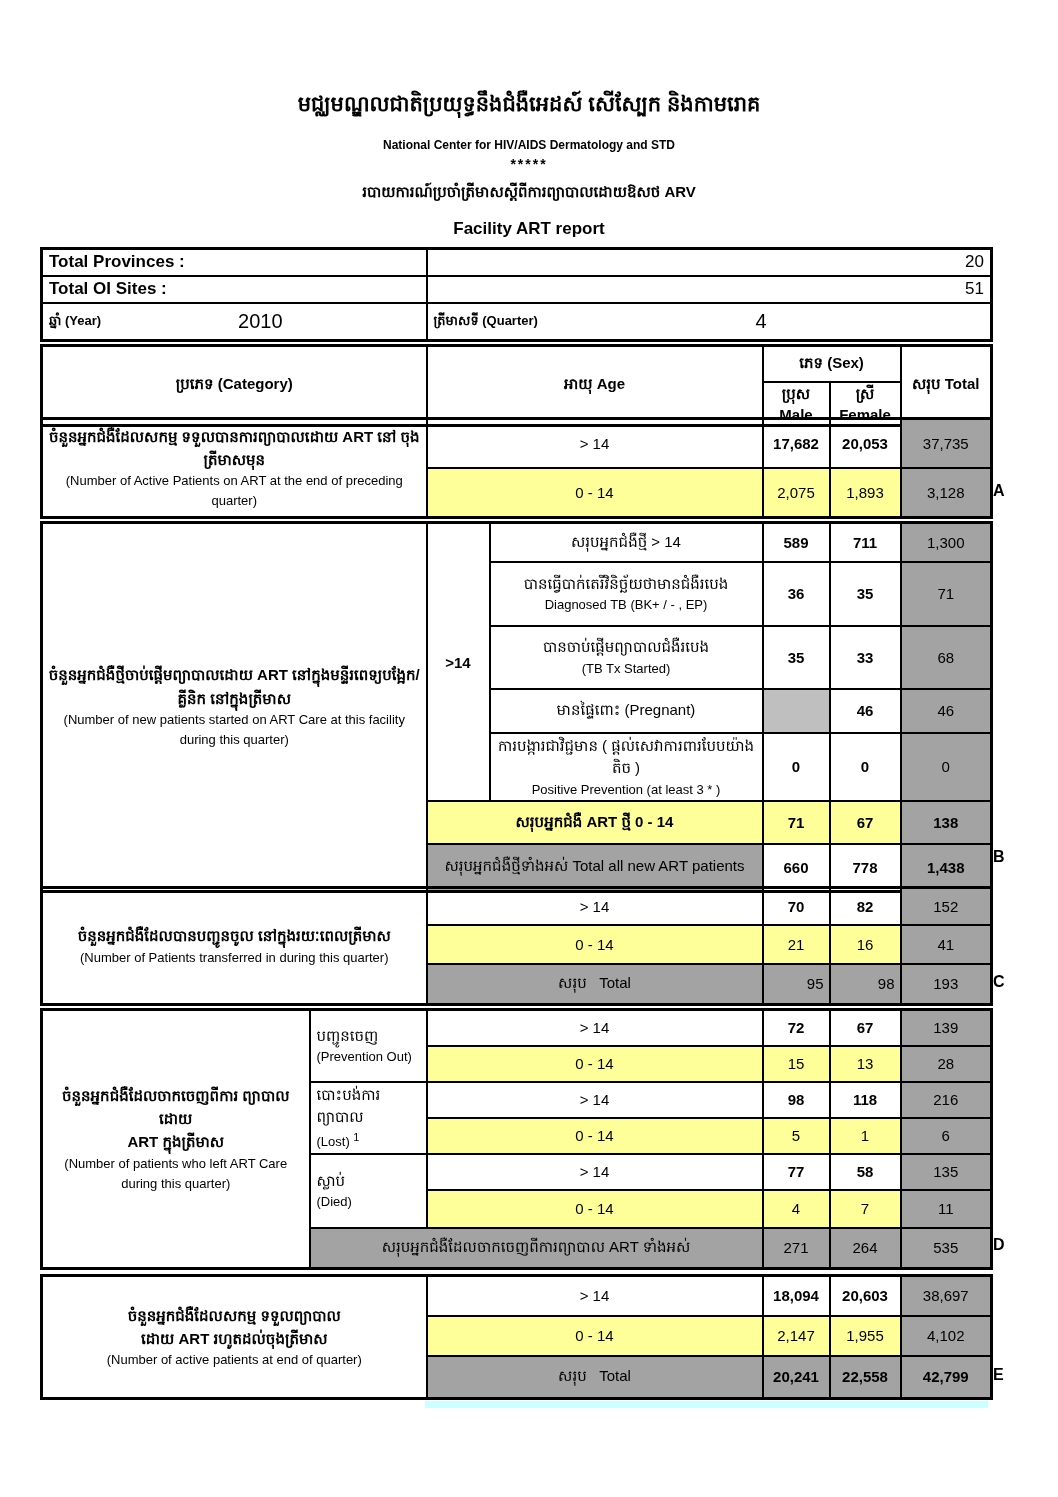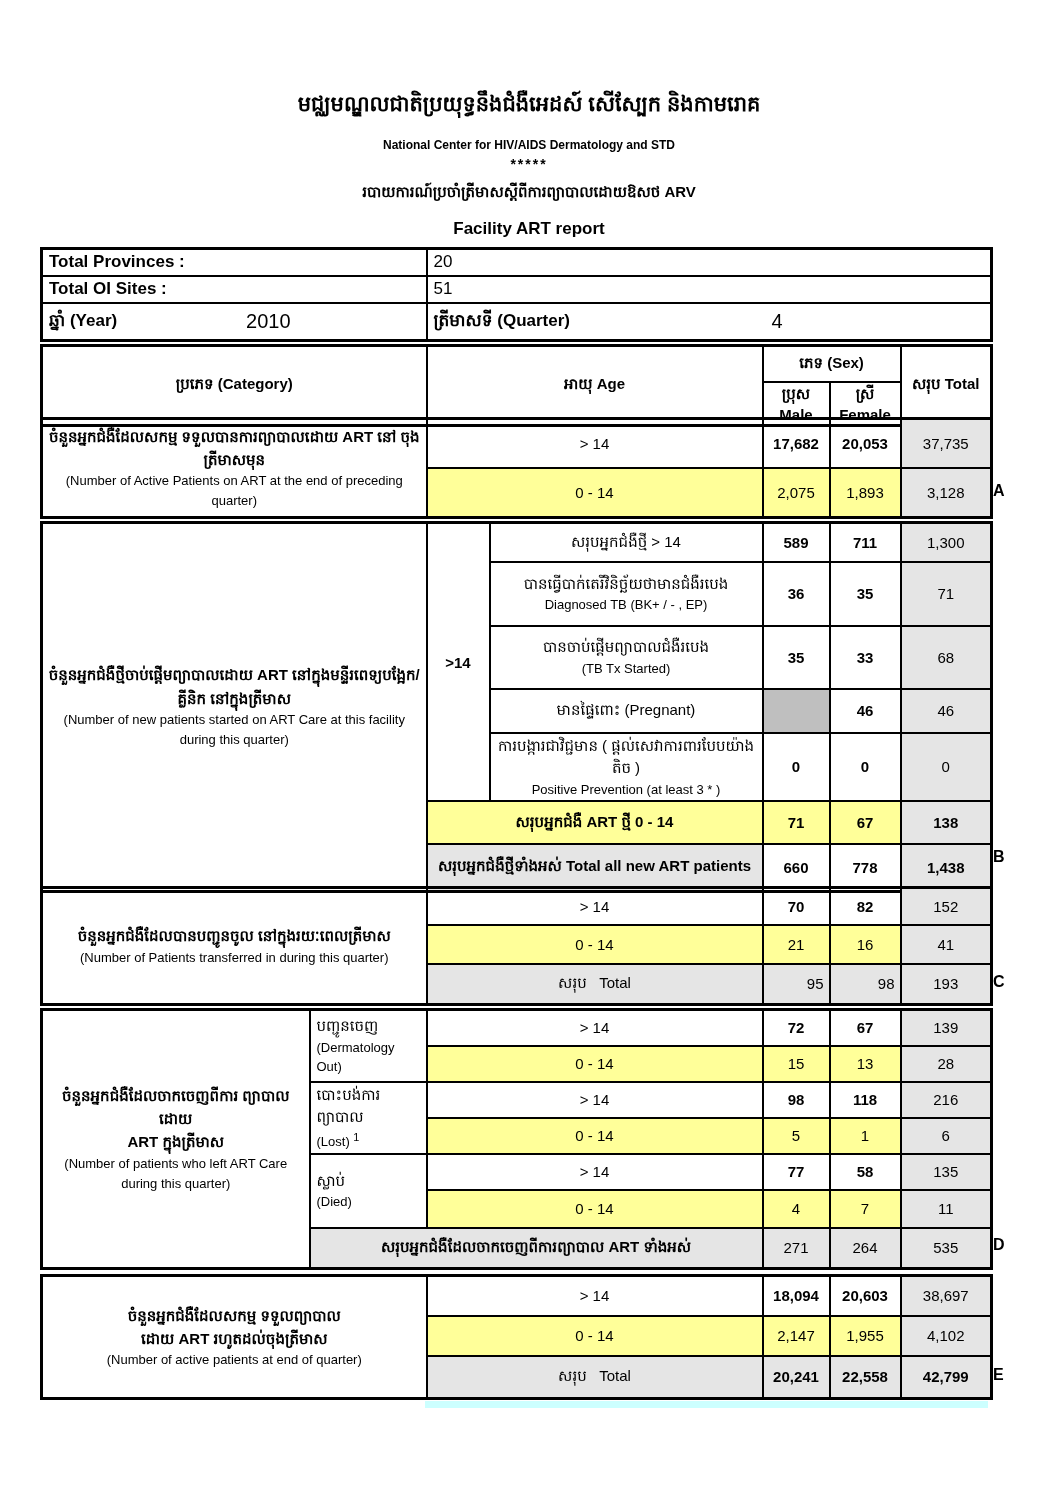--- a/index.html
+++ b/index.html
@@ -12,45 +12,45 @@
   .t-stars{top:156px;font-size:14px;font-weight:bold;letter-spacing:2px}
   .t-sub{top:182px;font-size:15px;font-weight:bold}
   .t-rep{top:219px;font-size:17px;font-weight:bold}
 
   table{border-collapse:collapse;table-layout:fixed}
   .sec{position:absolute;left:40px}
 
   .sum{border:3px solid #000;width:950px}
   .sum td{border:2px solid #000;vertical-align:middle;padding:0 6px;overflow:hidden}
   .sum .lbl{font-size:17px;font-weight:bold;text-align:left}
-  .sum .val{font-size:17px;text-align:left}
+  .sum .val{font-size:17px;text-align:right}
   .flexcell{display:flex;align-items:center}
-  .smalllbl{font-size:17px;font-weight:bold;flex:none}
+  .smalllbl{font-size:13px;font-weight:bold;flex:none}
   .bigval{font-size:20px;flex:1;text-align:center}
 
   .grid{border:3px solid #000}
   .grid td{border:2px solid #000;text-align:center;vertical-align:middle;
            padding:1px 3px;font-size:15px;overflow:hidden}
   .hcell{font-weight:bold;font-size:14px}
   .cat{font-size:13.5px;line-height:1.55}
   .cat .km{font-weight:bold;display:block}
   .cat .en{display:block;font-size:13px}
   .desc{font-size:13.5px;line-height:1.5}
   .desc .km{font-weight:normal;display:block}
   .desc .en{display:block;font-size:13px}
   .age{font-size:14px}
   .num{font-size:15px}
   .b{font-weight:bold}
   .yellow{background:#FFFF99}
-  .cyan{background:#e5e5e5}
+  .cyan{background:#a3a3a3}
   .gray{background:#BFBFBF}
   .ra{text-align:right !important;padding-right:5px !important}
   .leftal{text-align:left !important;padding-left:6px !important}
   .subrow{font-size:16px;font-weight:bold}
-  .totrow{font-size:14px;font-weight:bold}
+  .totrow{font-size:14px;font-weight:normal}
   .marker{position:absolute;left:993px;font-weight:bold;font-size:16px}
   .sliver{position:absolute;left:425px;top:1401px;width:563px;height:7px;background:#CCFFFF}
 </style>
 </head>
 <body>
 
 <div class="page">
 
   <div class="centerline t-km">មជ្ឈមណ្ឌលជាតិប្រយុទ្ធនឹងជំងឺអេដស៍ សើស្បែក និងកាមរោគ</div>
   <div class="centerline t-en">National Center for HIV/AIDS Dermatology and STD</div>
@@ -263,21 +263,21 @@
       </colgroup>
     <tbody>
       <tr style="height:36px">
         <td rowspan="7" class="cat">
           <span class="km">ចំនួនអ្នកជំងឺដែលចាកចេញពីការ ព្យាបាលដោយ</span>
           <span class="km">ART ក្នុងត្រីមាស</span>
           <span class="en">(Number of patients who left ART Care during this quarter)</span>
         </td>
         <td rowspan="2" class="desc leftal">
           <span class="km">បញ្ជូនចេញ</span>
-          <span class="en">(Dermatology Out)</span>
+          <span class="en">(Prevention Out)</span>
         </td>
         <td class="age">&gt; 14</td>
         <td class="num b">72</td>
         <td class="num b">67</td>
         <td class="num cyan">139</td>
       </tr>
       <tr style="height:36px">
         <td class="age yellow">0 - 14</td>
         <td class="num yellow">15</td>
         <td class="num yellow">13</td>

